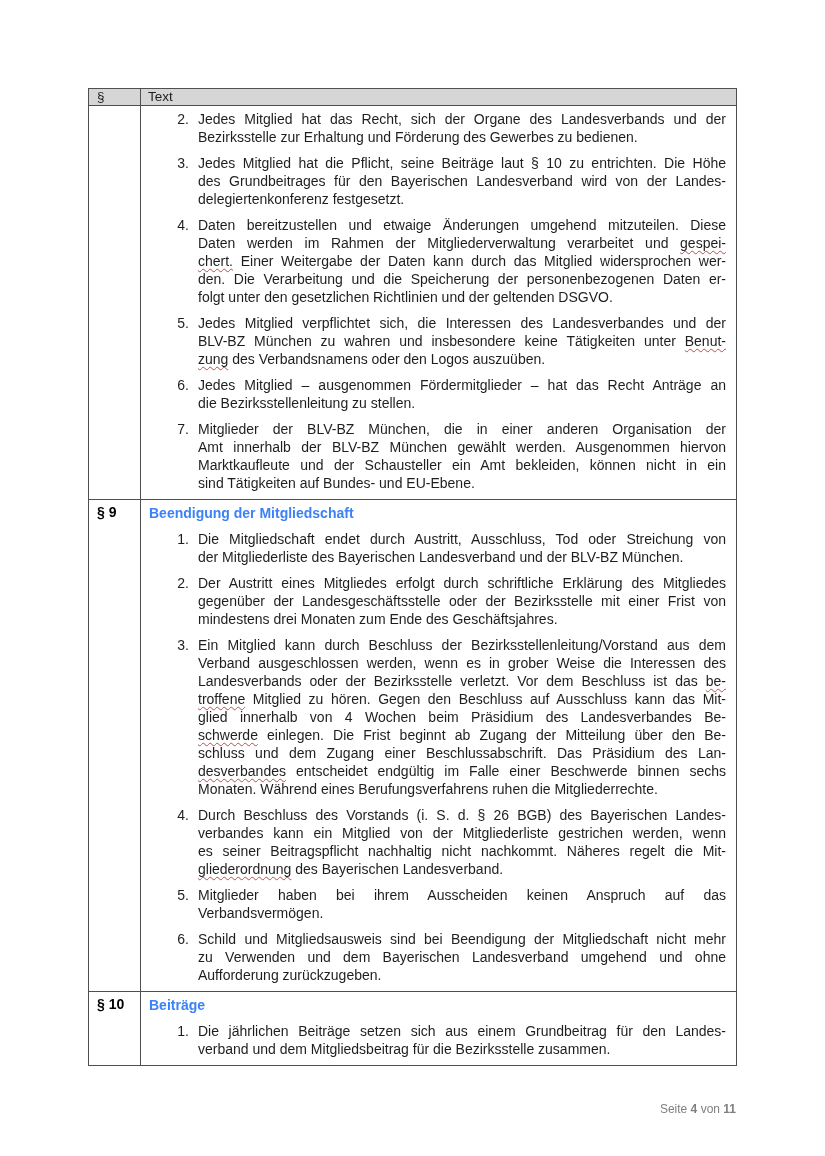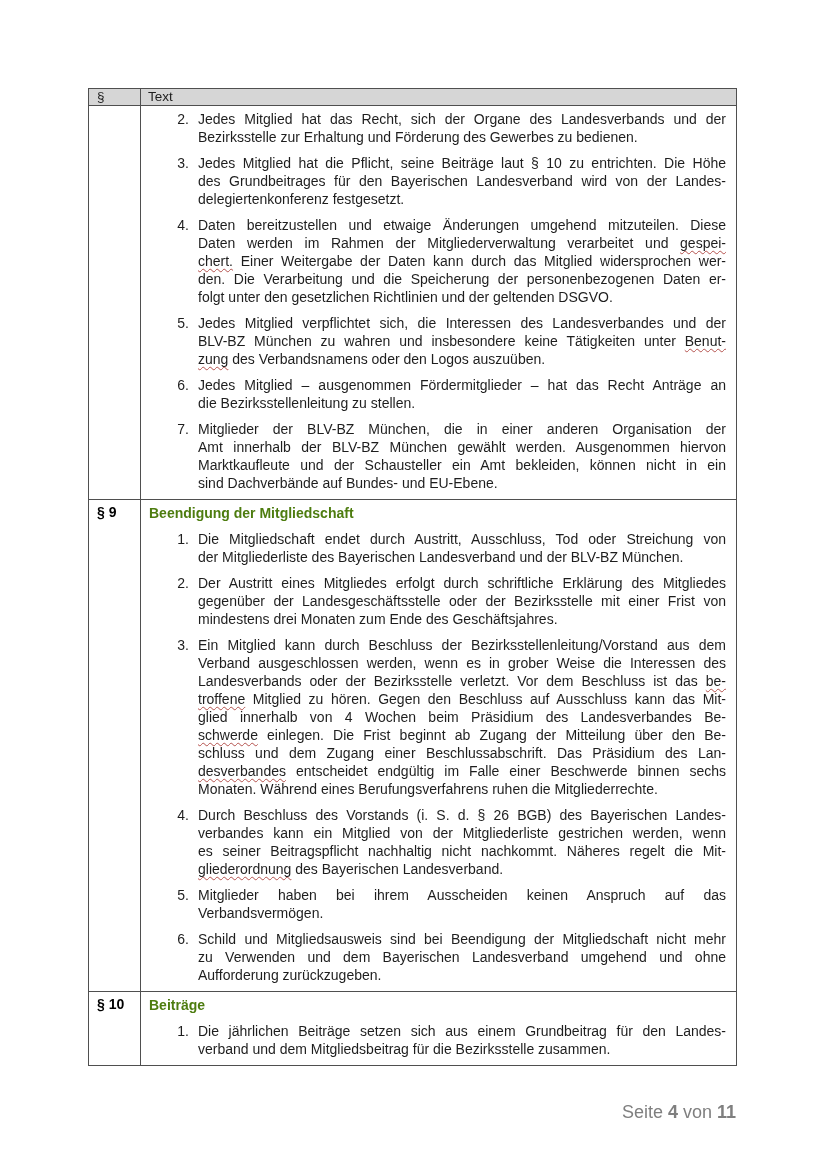--- a/index.html
+++ b/index.html
@@ -38,37 +38,37 @@
     width:52px;flex:0 0 52px;
     border-right:1px solid var(--border);
     padding:4px 0 0 8px;
     font-size:14px;font-weight:bold;color:#000;
   }
   .cell-txt{
     flex:1;
     padding:4px 10px 7px 8px;
     font-size:14px;line-height:18px;
   }
-  .row-title{font-weight:bold;color:#4d7c0f;}
+  .row-title{font-weight:bold;color:#3b82f6;}
   .item{position:relative;padding-left:49px;}
   .item + .item, .row-title + .item{margin-top:8px;}
   .inum{position:absolute;left:0;top:0;width:40px;text-align:right;}
   .line{text-align:justify;text-align-last:justify;}
   .line.last{text-align-last:left;}
   .misspelled{
     text-decoration-line:underline;
     text-decoration-style:wavy;
     text-decoration-color:var(--squiggle);
     text-decoration-thickness:1px;
     text-underline-offset:2px;
     text-decoration-skip-ink:none;
   }
   .footer{
     position:absolute;top:1102px;right:89px;
-    font-size:18px;color:var(--footer);
+    font-size:12px;color:var(--footer);
     white-space:pre;
   }
   .footer .num{font-weight:bold;}
 </style>
 </head>
 <body>
 
 <div class="page">
 
   <div class="doc-table">
@@ -108,21 +108,21 @@
             <div class="item">
               <span class="inum">6.</span>
               <div class="line"><span>Jedes Mitglied – ausgenommen Fördermitglieder – hat das Recht Anträge an</span></div>
               <div class="line last"><span>die Bezirksstellenleitung zu stellen.</span></div>
             </div>
             <div class="item">
               <span class="inum">7.</span>
               <div class="line"><span>Mitglieder der BLV-BZ München, die in einer anderen Organisation der</span></div>
               <div class="line"><span>Amt innerhalb der BLV-BZ München gewählt werden. Ausgenommen hiervon</span></div>
               <div class="line"><span>Marktkaufleute und der Schausteller ein Amt bekleiden, können nicht in ein</span></div>
-              <div class="line last"><span>sind Dachverbände auf Bundes- und EU-Ebene.</span></div>
+              <div class="line last"><span>sind Tätigkeiten auf Bundes- und EU-Ebene.</span></div>
             </div>
           </div>
         </div>
         <div class="trow">
           <div class="cell-sec"><span>§ 9</span></div>
           <div class="cell-txt">
             <div class="row-title">Beendigung der Mitgliedschaft</div>
             <div class="item">
               <span class="inum">1.</span>
               <div class="line"><span>Die Mitgliedschaft endet durch Austritt, Ausschluss, Tod oder Streichung von</span></div>

